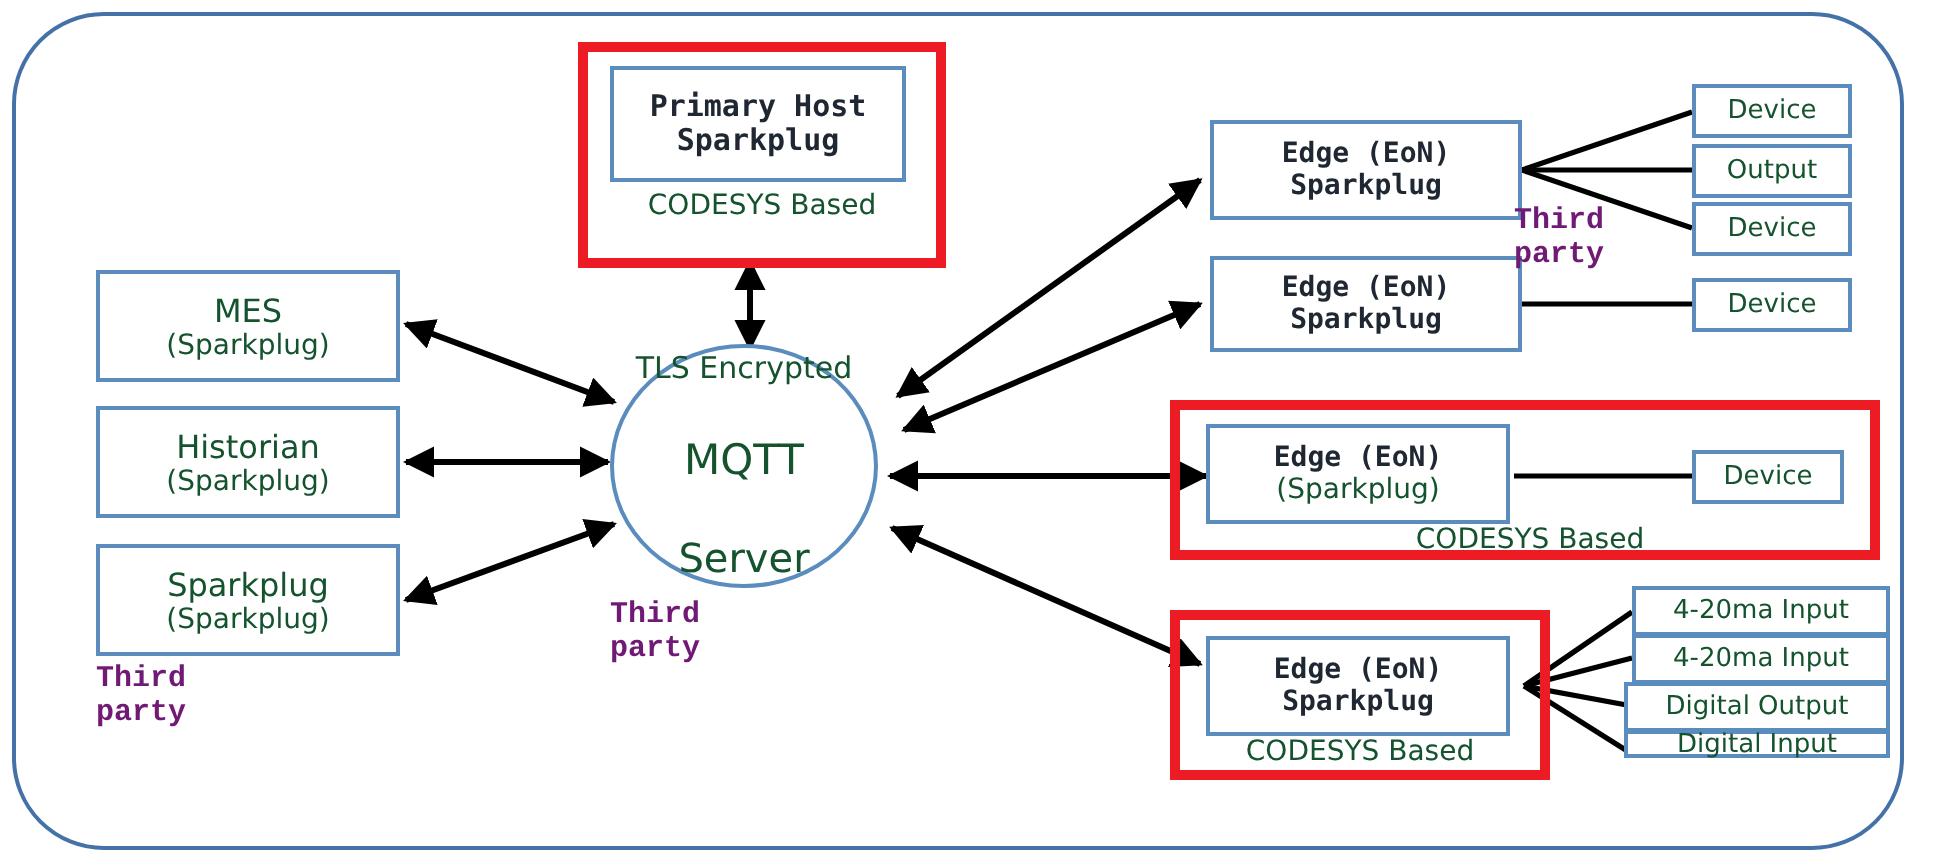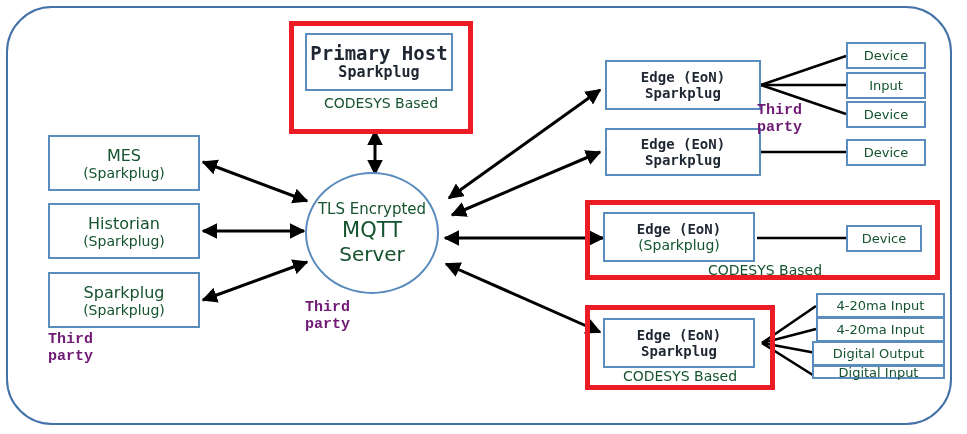--- a/index.html
+++ b/index.html
@@ -14,21 +14,21 @@
   .node{position:absolute;box-sizing:border-box;border:2px solid #5b8cbe;
         background:#fff;display:flex;flex-direction:column;
         align-items:center;justify-content:center;text-align:center;}
   .mono{font-family:"DejaVu Sans Mono","Liberation Mono",monospace;
         color:#1f2733;font-weight:700;}
   .sans{font-family:"DejaVu Sans","Liberation Sans",sans-serif;color:#14532d;}
   .l1{line-height:1.12;}
   .l2{line-height:1.12;}
   .circle{position:absolute;border:2px solid #5b8cbe;border-radius:50%;
           background:#fff;box-sizing:border-box;display:flex;
-          flex-direction:column;align-items:center;justify-content:center;}
+          flex-direction:column;align-items:center;justify-content:center;gap:25px;}
   .redbox{position:absolute;box-sizing:border-box;border:5px solid #ed1c24;
           background:transparent;}
   .caption{position:absolute;text-align:center;
            font-family:"DejaVu Sans","Liberation Sans",sans-serif;
            color:#14532d;}
   .tp{position:absolute;text-align:left;line-height:1.1;
       font-family:Liberation Mono, monospace;
       font-weight:700;color:#701a75;}
 </style>
 </head>
@@ -62,21 +62,21 @@
       <line x1="757" y1="238" x2="846" y2="238"></line>
       <line x1="762" y1="343" x2="816" y2="306"></line>
       <line x1="762" y1="343" x2="816" y2="329"></line>
       <line x1="762" y1="343" x2="816" y2="353"></line>
       <line x1="762" y1="343" x2="816" y2="377"></line>
     </g>
   </svg>
 
   <div class="redbox" style="left:289px;top:21px;width:184px;height:113px;"></div>
   <div class="node" style="left:305px;top:33px;width:148px;height:58px;">
-    <div class="mono l1" style="font-size:19px;">Primary Host</div>
+    <div class="mono l1" style="font-size:15px;">Primary Host</div>
     <div class="mono l2" style="font-size:15px;">Sparkplug</div>
   </div>
   <div class="caption" style="left:289px;top:95px;width:184px;font-size:14px;">CODESYS Based</div>
 
   <div class="node" style="left:48px;top:135px;width:152px;height:56px;">
     <div class="sans" style="font-size:16px;">MES</div>
     <div class="sans" style="font-size:14px;">(Sparkplug)</div>
   </div>
   <div class="node" style="left:48px;top:203px;width:152px;height:56px;">
     <div class="sans" style="font-size:16px;">Historian</div>
@@ -112,21 +112,21 @@
   </div>
   <div class="tp" style="left:757px;top:103px;width:86px;font-size:15px;">
     <div>Third</div>
     <div>party</div>
   </div>
 
   <div class="node" style="left:846px;top:42px;width:80px;height:27px;">
     <div class="sans" style="font-size:13px;">Device</div>
   </div>
   <div class="node" style="left:846px;top:72px;width:80px;height:27px;">
-    <div class="sans" style="font-size:13px;">Input</div>
+    <div class="sans" style="font-size:13px;">Output</div>
   </div>
   <div class="node" style="left:846px;top:101px;width:80px;height:27px;">
     <div class="sans" style="font-size:13px;">Device</div>
   </div>
   <div class="node" style="left:846px;top:139px;width:80px;height:27px;">
     <div class="sans" style="font-size:13px;">Device</div>
   </div>
 
   <div class="redbox" style="left:585px;top:200px;width:355px;height:80px;"></div>
   <div class="node" style="left:603px;top:212px;width:152px;height:50px;">

